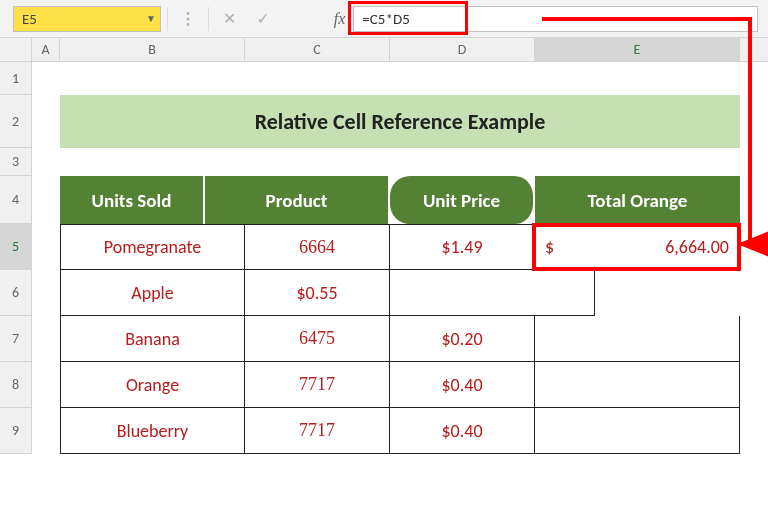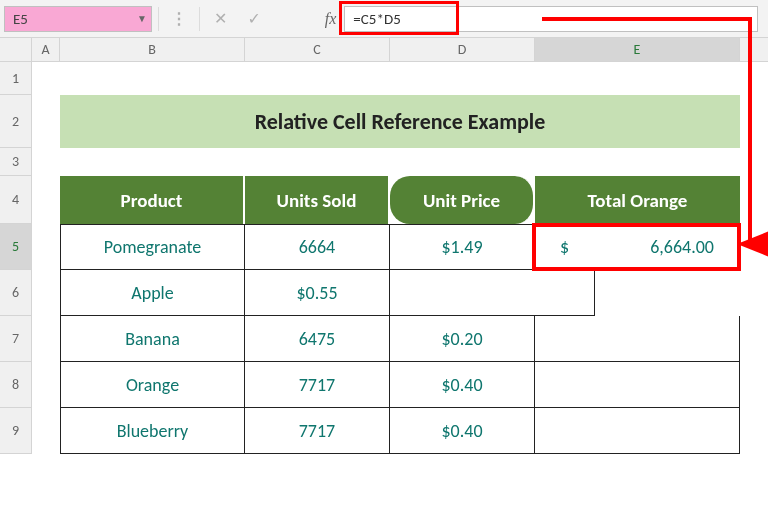--- a/index.html
+++ b/index.html
@@ -1,21 +1,21 @@
 <!DOCTYPE html>
 <html><head>
 <meta charset="utf-8">
 <style>
 * { box-sizing: border-box; margin: 0; padding: 0; }
 body { font-family: Calibri, 'Segoe UI', Arial, sans-serif; background: #fff; width: 768px; height: 527px; overflow: hidden; position: relative; }
 
 
 .topbar { height: 38px; background: #f3f3f3; border-bottom: 1px solid #d4d4d4; display: flex; align-items: center; }
 .namebox-wrap { display: flex; align-items: center; height: 100%; }
-.namebox { width: 148px; height: 26px; background: #f9a8d4; border: 1px solid #c0c0c0; display: flex; align-items: center; margin-left: 4px; }
+.namebox { width: 148px; height: 26px; background: #fde047; border: 1px solid #c0c0c0; display: flex; align-items: center; margin-left: 13px; }
 .namebox-text { flex: 1; padding-left: 8px; font-size: 15px; color: #444; }
 .namebox-arrow { width: 18px; text-align: center; color: #666; font-size: 10px; }
 .topbar-divider { width: 1px; height: 24px; background: #dcdcdc; margin: 0 6px; }
 .fx-group { display: flex; align-items: center; gap: 4px; }
 .fx-colon { color: #b0b0b0; font-size: 16px; font-weight: bold; padding: 0 6px; }
 .fx-cancel { color: #b0b0b0; font-size: 16px; padding: 0 8px; }
 .fx-check { color: #b0b0b0; font-size: 16px; padding: 0 8px; }
 .fx-label { font-style: italic; font-family: 'Times New Roman', serif; font-size: 16px; color: #666; padding: 0 8px 0 4px; margin-left: 48px; }
 .formula-bar { flex: 1; height: 26px; background: #fff; border: 1px solid #c0c0c0; display: flex; align-items: center; padding-left: 8px; font-size: 15px; color: #333; margin-right: 10px; position: relative; }
 .formula-highlight { position: absolute; border: 3px solid #ff0000; left: -6px; top: -6px; width: 120px; height: 34px; pointer-events: none; }
@@ -51,24 +51,24 @@
 
 .datatable { position: absolute; left: 28px; top: 114px; width: 680px; }
 .thead { display: flex; height: 48px; }
 .th { background: #548235; color: #fff; font-weight: bold; font-size: 19px; display: flex; align-items: center; justify-content: center; border-right: 2px solid #fff; }
 .th:last-child { border-right: none; }
 .th-B { width: 185px; }
 .th-C { width: 145px; }
 .th-D { width: 145px; border-radius: 20px; }
 .th-E { width: 205px; }
 .tbody .tr { display: flex; height: 46px; }
-.td { border: 1px solid #222; border-top: none; display: flex; align-items: center; justify-content: center; font-size: 18px; color: #0f766e; padding: 0 25px; }
+.td { border: 1px solid #222; border-top: none; display: flex; align-items: center; justify-content: center; font-size: 18px; color: #b91c1c; padding: 0 10px; }
 .td.first-row { border-top: 1px solid #222; }
 .td-B { width: 185px; }
-.td-C { width: 145px; }
+.td-C { width: 145px; font-family: Liberation Serif, serif; }
 .td-D { width: 145px; }
 .td-E { width: 205px; justify-content: space-between; }
 .td + .td { border-left: none; }
 
 
 .result-highlight { position: absolute; border: 4px solid #ff0000; left: 500px; top: 161px; width: 209px; height: 48px; pointer-events: none; z-index: 10; }
 
 
 .arrow-svg { position: absolute; top: 0; left: 0; pointer-events: none; z-index: 20; }
 </style>
@@ -115,22 +115,22 @@
     <div class="rowhead row6">6</div>
     <div class="rowhead row7">7</div>
     <div class="rowhead row8">8</div>
     <div class="rowhead row9">9</div>
   </div>
   <div class="cells">
     <div class="cells-inner">
       <div class="titleband">Relative Cell Reference Example</div>
       <div class="datatable">
         <div class="thead">
+          <div class="th th-C">Units Sold</div>
           <div class="th th-B">Product</div>
-          <div class="th th-C">Units Sold</div>
           <div class="th th-D">Unit Price</div>
           <div class="th th-E">Total Orange</div>
         </div>
         <div class="tbody" id="tbody">
             <div class="tr">
               <div class="td td-B first-row">Pomegranate</div>
               <div class="td td-C first-row">6664</div>
               <div class="td td-D first-row">$1.49</div>
               <div class="td td-E first-row">
                 <span>$</span>

